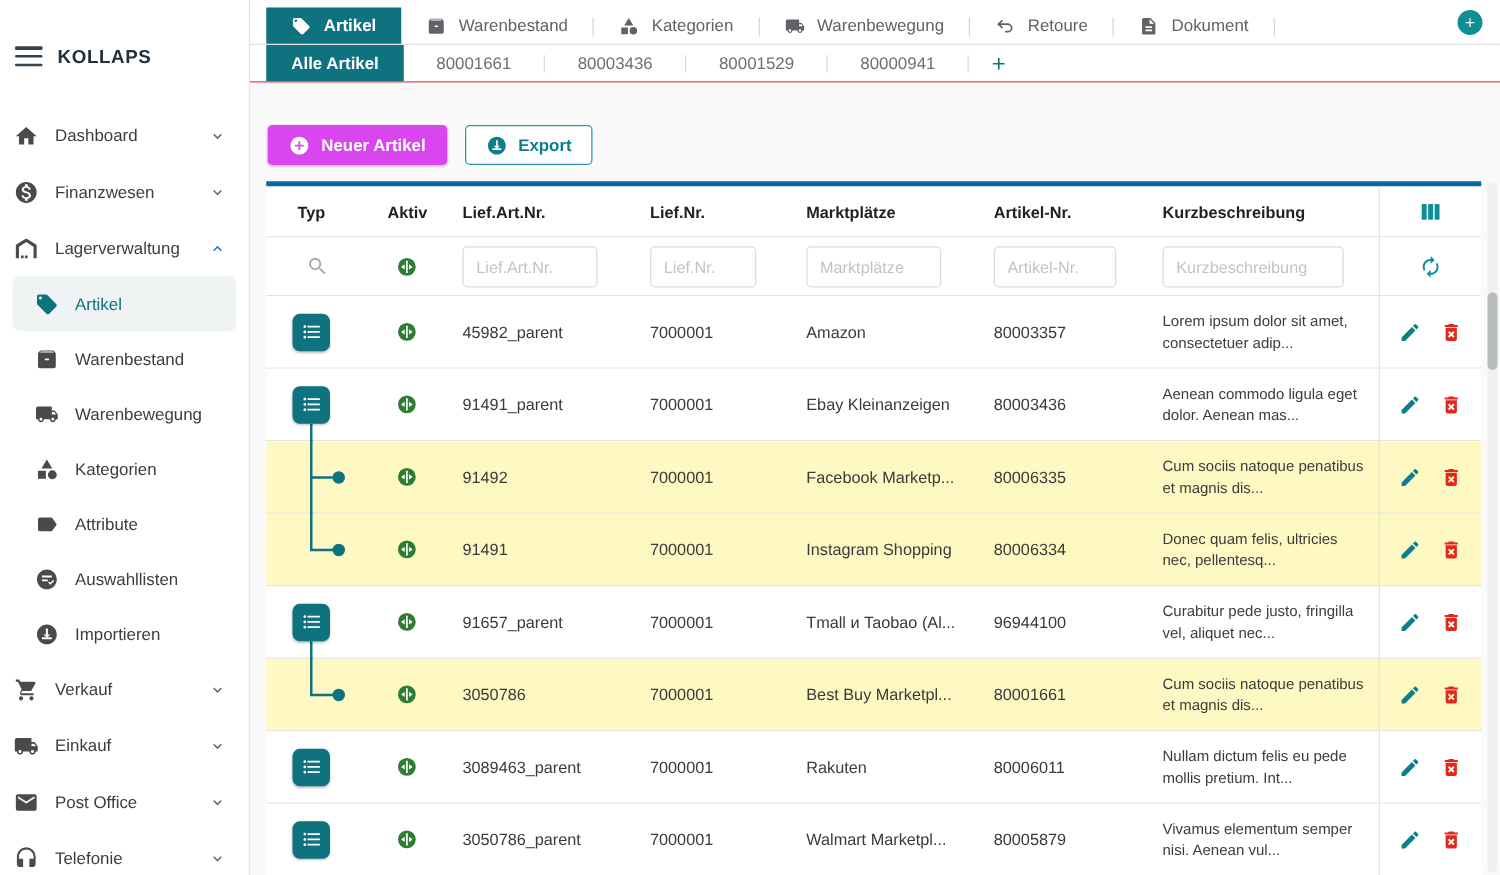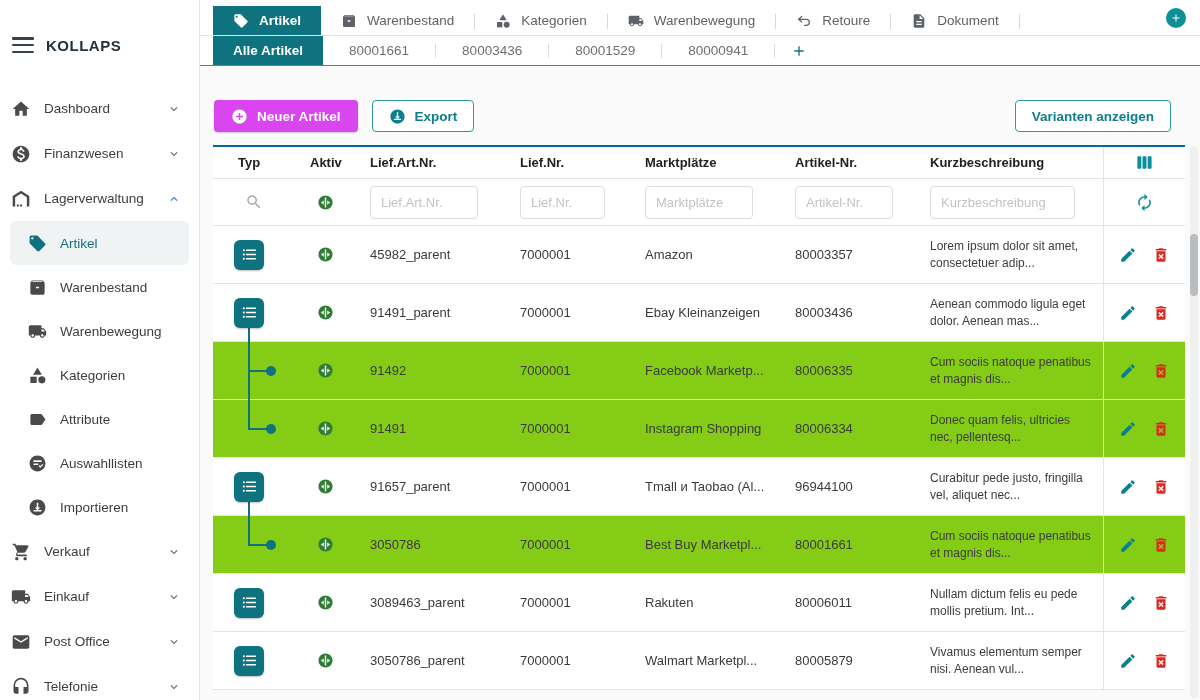--- a/index.html
+++ b/index.html
@@ -54,24 +54,24 @@
     font-size:13.5px; font-weight:bold; cursor:pointer; border:1px solid transparent; }
   .btn-primary { background:#d946ef; color:#fff; box-shadow:0 1px 2px rgba(0,0,0,.2); }
   .btn-outline { background:#fff; color:#0e7e8c; border-color:#2a99a6; }
   .toolbar .spacer { flex:1; }
   .toolbar .gap { width:14px; }
 
   
   .table { margin:13px 15px 0 13px; background:#fff; }
   .trow { display:grid; grid-template-columns:82px 60px 150px 125px 150px 135px 188px 82px;
     border-bottom:1px solid #e4e4e4; align-items:center; background:#fff; }
-  .trow.head { height:34px; border-top:2px solid #0369a1; }
+  .trow.head { height:45px; border-top:4px solid #0369a1; }
   .trow.filter { height:47px; }
   .trow.data { height:58px; }
-  .trow.child { background:#84cc16; }
+  .trow.child { background:#fef9c3; }
   .hcell { font-size:13px; font-weight:bold; color:#212121; padding-left:15px; }
   .hcell.first { padding-left:25px; }
   .cell { font-size:13px; color:#3a3a3a; padding-left:15px; }
   .cell.desc { font-size:12px; line-height:1.35; padding-right:10px; color:#3c3c3c; }
   .cell.icon-cell { display:flex; align-items:center; padding-left:0; justify-content:center; }
   .cell.typ { position:relative; height:100%; padding-left:0; display:flex; align-items:center; }
   .actions { display:flex; align-items:center; justify-content:center; gap:15px;
     border-left:1px solid #e4e4e4; height:100%; }
   .actions .act { width:18px; height:18px; cursor:pointer; }
   .act.edit { color:#0b7f8c; }
@@ -369,23 +369,20 @@
       <span>Neuer Artikel</span>
     </div>
     <div class="gap"></div>
     <div class="btn btn-outline">
       <svg width="17" height="17" viewBox="0 0 24 24" fill="currentColor">
           <path d="M12 2C6.48 2 2 6.48 2 12s4.48 10 10 10 10-4.48 10-10S17.52 2 12 2zm-1 4h2v6h2.5L12 15.5 8.5 12H11V6zm6 11H7v-2h10v2z"></path>
         </svg>
       <span>Export</span>
     </div>
     <div class="spacer"></div>
-    <div class="btn btn-outline">
-      <span>Varianten anzeigen</span>
-    </div>
     <div class="gap"></div>
   </div>
 
   <div class="table">
 
     <div class="trow head">
       <div class="hcell first">Typ</div>
       <div class="hcell">Aktiv</div>
       <div class="hcell">Lief.Art.Nr.</div>
       <div class="hcell">Lief.Nr.</div>

